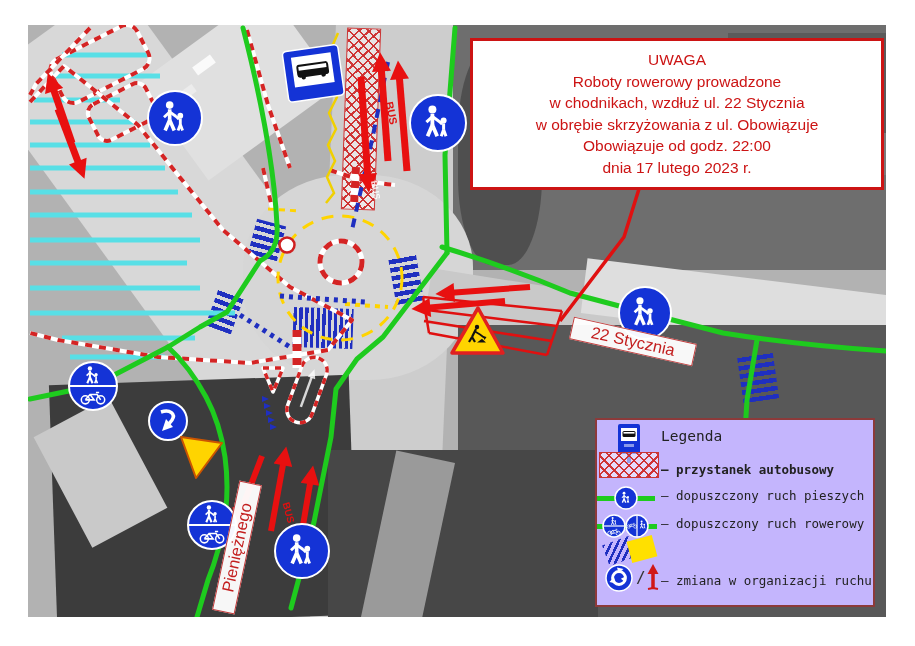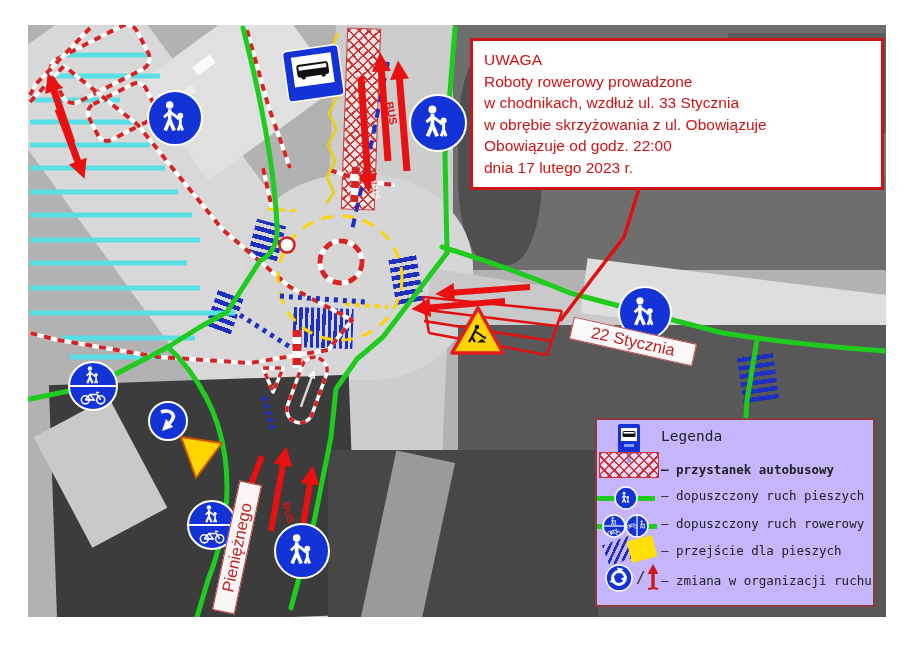--- a/index.html
+++ b/index.html
@@ -13,21 +13,21 @@
   .xbar-h{background:repeating-linear-gradient(0deg,#1f2fc0 0 4.6px,transparent 4.6px 8.2px);}
   .xbar-v{background:repeating-linear-gradient(90deg,#1f2fc0 0 3.4px,transparent 3.4px 5.8px);}
   .hatch{background-color:rgba(255,248,248,.55);
          background-image:repeating-linear-gradient(45deg,rgba(206,44,44,.95) 0 1.6px,transparent 1.6px 7px),
                           repeating-linear-gradient(-45deg,rgba(206,44,44,.95) 0 1.6px,transparent 1.6px 7px);
          border:1.6px solid #c93333;}
   .busstrip{position:absolute;left:316px;top:3px;width:32px;height:180px;transform:rotate(2deg);z-index:2;}
   
   .notice{position:absolute;left:442px;top:13px;width:386px;z-index:6;background:#fff;
           border:3px solid #cc1414;color:#cc1414;font-size:15.5px;line-height:21.5px;
-          padding:8px 11px 9px 11px;}
+          padding:8px 11px 9px 11px;text-align:center;}
   
   .legend{position:absolute;left:567px;top:393px;width:276px;height:185px;z-index:6;background:#c4b5fd;
           border:2px solid #8c3a3a;font-family:"DejaVu Sans Mono",monospace;color:#222;}
   .legend .lbl{position:absolute;left:64px;font-size:12.5px;white-space:nowrap;}
   .legend .ic{position:absolute;}
   
   .street{position:absolute;z-index:5;background:rgba(255,255,255,.96);border:1.5px solid #c03a3a;
           color:#c31f1f;font-size:16.5px;text-align:center;white-space:nowrap;padding:1px 6px;}
   .bustxt{position:absolute;z-index:4;color:#e01010;font-weight:bold;font-family:"Liberation Sans",sans-serif;}
 </style>
@@ -224,21 +224,21 @@
     <div class="bustxt" style="left:352px;top:82px;font-size:11px;transform:rotate(78deg);">BUS</div>
     <div class="bustxt" style="left:338px;top:160px;font-size:9px;color:rgba(255,255,255,.85);transform:rotate(80deg);">BUS</div>
     <div class="bustxt" style="left:250px;top:482px;font-size:10px;transform:rotate(75deg);">BUS</div>
 
     <div class="street" style="left:542px;top:305px;width:112px;transform:rotate(12.5deg);">22 Stycznia</div>
     <div class="street" style="left:143px;top:511px;width:118px;transform:rotate(-78deg);">Pieniężnego</div>
 
     <div class="notice">
       <div>UWAGA</div>
       <div>Roboty rowerowy prowadzone</div>
-      <div>w chodnikach, wzdłuż ul. 33 Stycznia</div>
+      <div>w chodnikach, wzdłuż ul. 22 Stycznia</div>
       <div>w obrębie skrzyżowania z ul. Obowiązuje</div>
       <div>Obowiązuje od godz. 22:00</div>
       <div>dnia 17 lutego 2023 r.</div>
     </div>
 
     <div class="legend">
       <div class="lbl" style="top:8px;font-size:14.5px;">Legenda</div>
 
       <svg class="ic" style="left:17px;top:4px;" width="30" height="40" viewBox="0 0 30 40">
         <rect x="4" y="0" width="22" height="30" rx="2" fill="#1433d6"></rect>
@@ -268,21 +268,20 @@
       <svg class="ic" style="left:28px;top:94px;" width="24" height="24" viewBox="0 0 24 24">
         <circle cx="12" cy="12" r="11" fill="#1433d6" stroke="#fff" stroke-width="1.5"></circle>
         <path d="M12,1 L12,23" stroke="#fff" stroke-width="1.2"></path>
         <use href="#bike" x="1.5" y="8" width="11" height="7"></use>
         <use href="#ped" x="13" y="6" width="10" height="10"></use>
       </svg>
       <div class="lbl" style="top:96px;">– dopuszczony ruch rowerowy</div>
 
       <div class="ic" style="left:8px;top:120px;width:28px;height:22px;transform:rotate(-20deg);background:repeating-linear-gradient(135deg,#1f2fc0 0 2.5px,transparent 2.5px 6px);"></div>
       <div class="ic" style="left:32px;top:118px;width:26px;height:22px;transform:rotate(-15deg);background:#ffe000;"></div>
-      <div class="lbl" style="top:123px;">– przejście dla pieszych</div>
 
       <svg class="ic" style="left:8px;top:144px;" width="28" height="28" viewBox="0 0 28 28">
         <circle cx="14" cy="14" r="13" fill="#1433d6" stroke="#fff" stroke-width="1.5"></circle>
         <circle cx="14" cy="14" r="6.5" stroke="#fff" stroke-width="2.8" fill="none"></circle>
         <path d="M12,3.5 L18.5,5 L13.5,9 Z" fill="#fff"></path>
         <path d="M4.5,18 L9,13 L11,19.5 Z" fill="#fff"></path>
         <path d="M22.5,16.5 L19.5,10.5 L17,16.5 Z" fill="#fff" transform="rotate(40,19,14)"></path>
       </svg>
       <span class="lbl" style="left:39px;top:148px;font-size:16px;color:#333;">/</span>
       <svg class="ic" style="left:48px;top:142px;" width="16" height="28" viewBox="0 0 16 28">

